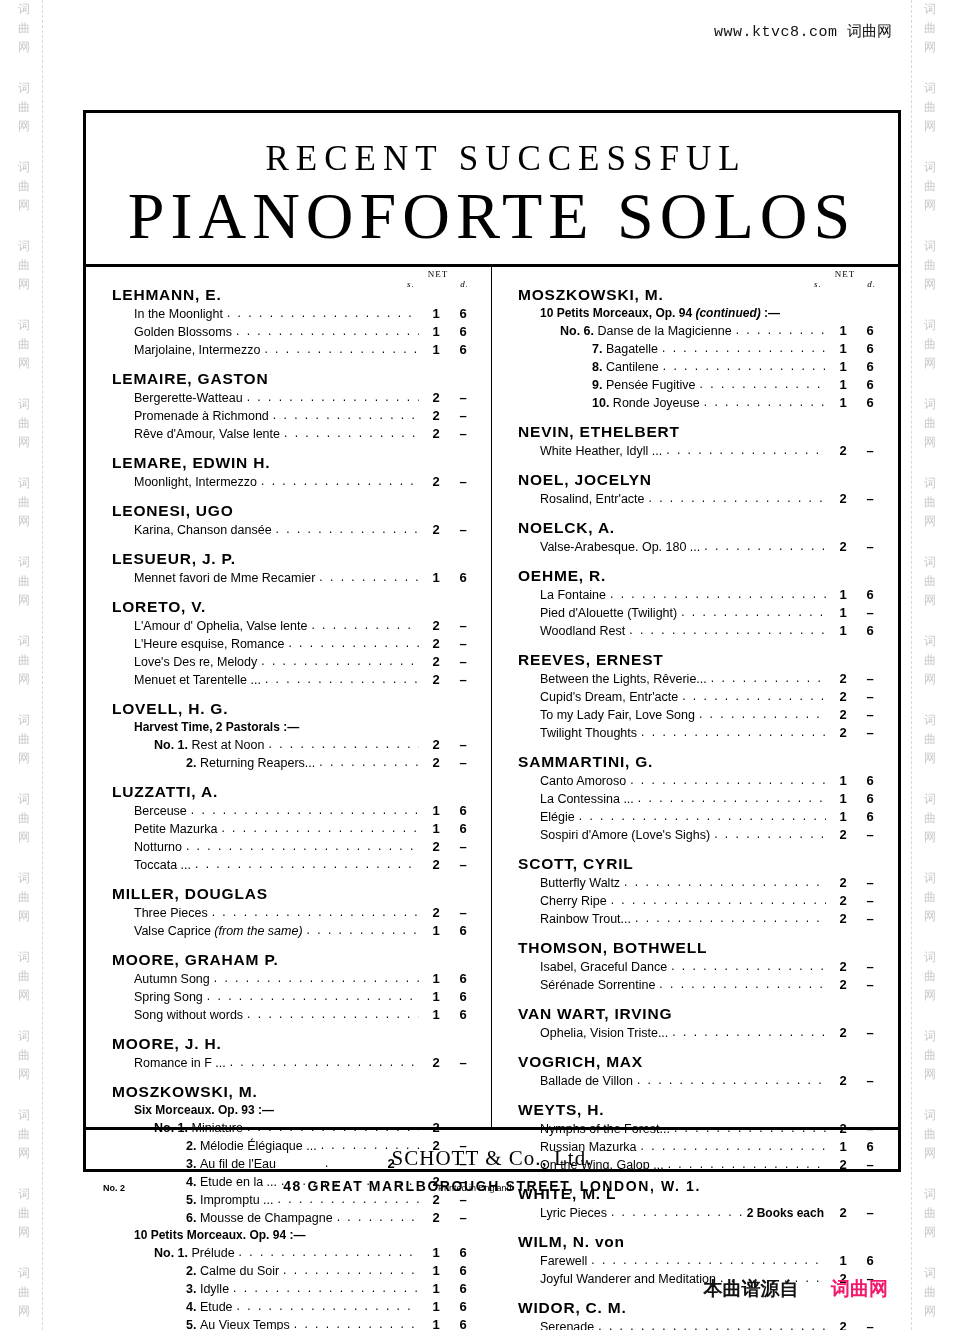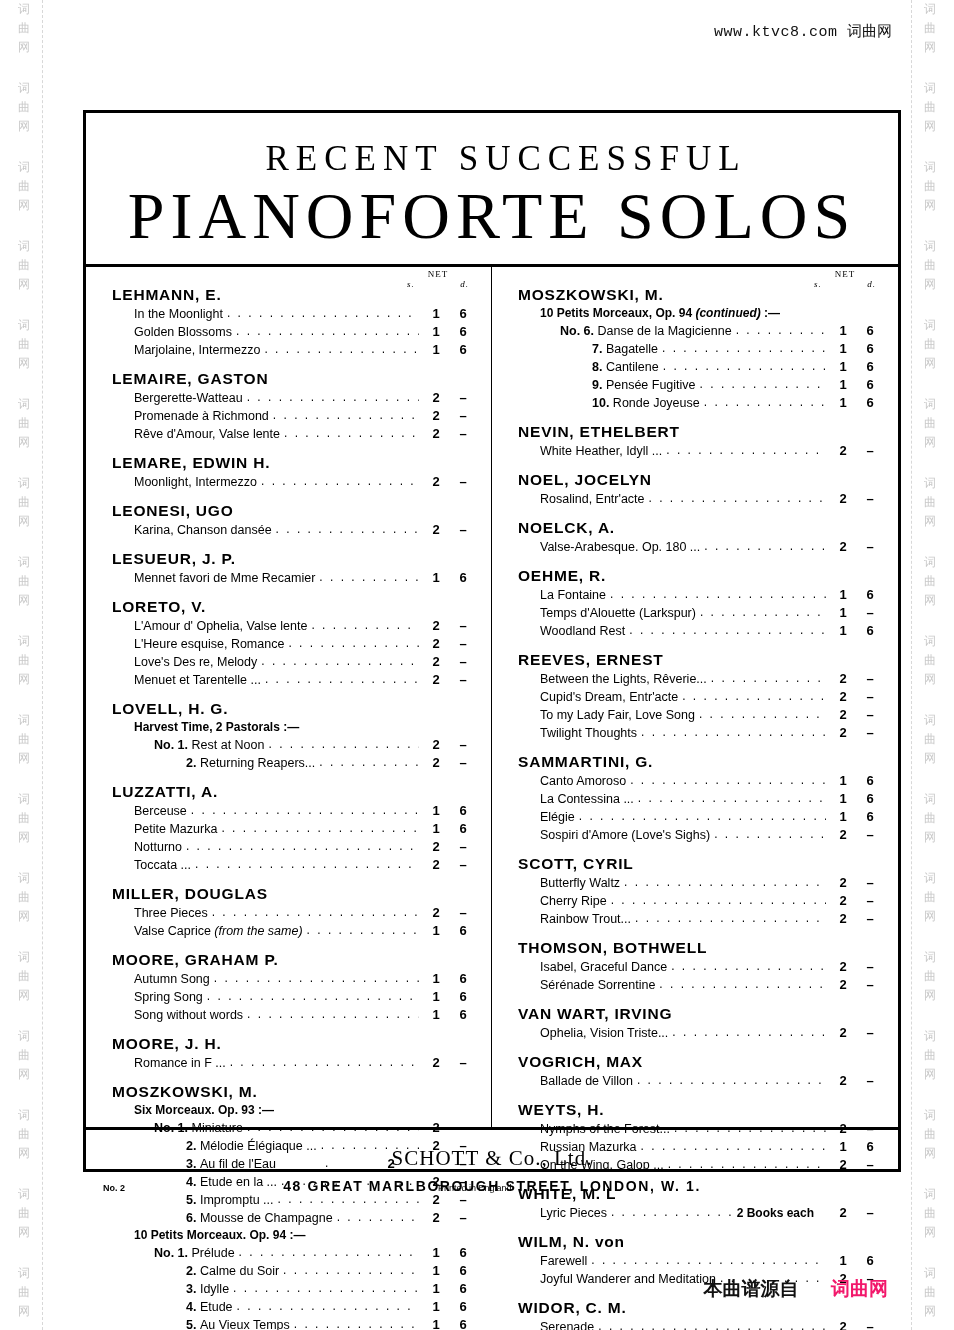--- a/index.html
+++ b/index.html
@@ -166,21 +166,21 @@
     letter-spacing: 2px;
     color: #000;
     font-size: 12px;
     position: relative;
     top: -1px;
   }
   .work .note {
     flex: 0 0 auto;
     font-weight: bold;
     font-size: 12px;
-    margin-right: 16px;
+    margin-right: 6px;
   }
   .work .s, .work .d {
     flex: 0 0 auto;
     width: 26px;
     text-align: center;
     font-weight: bold;
     font-size: 13px;
   }
   .work .d { width: 28px; }
 
@@ -714,21 +714,21 @@
             <span class="d">–</span>
           </div>
           <div class="composer">OEHME, R.</div>
           <div class="work">
             <span class="title">La Fontaine</span>
             <span class="lead">. . . . . . . . . . . . . . . . . . . . . . . . . . . . . . . . . . . . . . . . </span>
             <span class="s">1</span>
             <span class="d">6</span>
           </div>
           <div class="work">
-            <span class="title">Temps d'Alouette (Larkspur)</span>
+            <span class="title">Pied d'Alouette (Twilight)</span>
             <span class="lead">. . . . . . . . . . . . . . . . . . . . . . . . . . . . . . . . . . . . . . . . </span>
             <span class="s">1</span>
             <span class="d">–</span>
           </div>
           <div class="work">
             <span class="title">Woodland Rest</span>
             <span class="lead">. . . . . . . . . . . . . . . . . . . . . . . . . . . . . . . . . . . . . . . . </span>
             <span class="s">1</span>
             <span class="d">6</span>
           </div>

